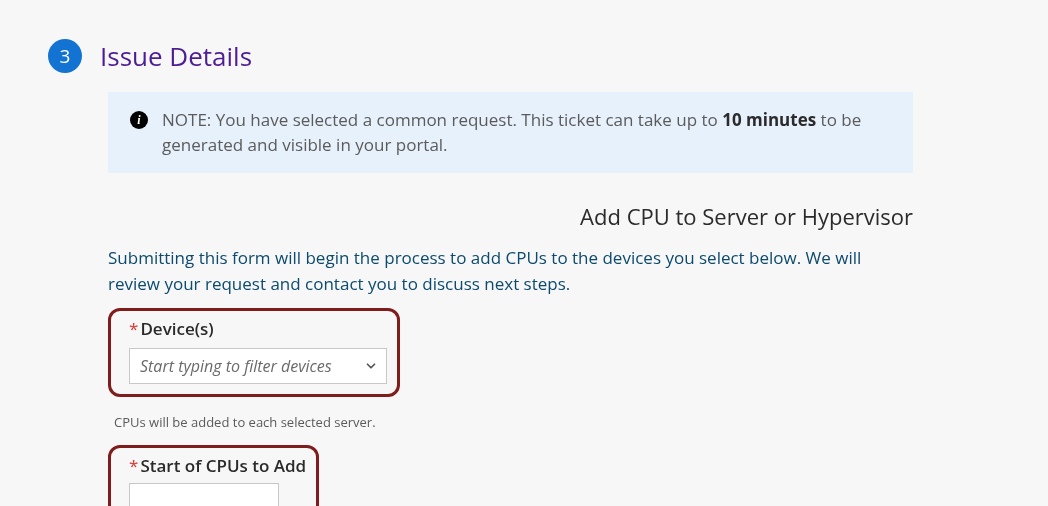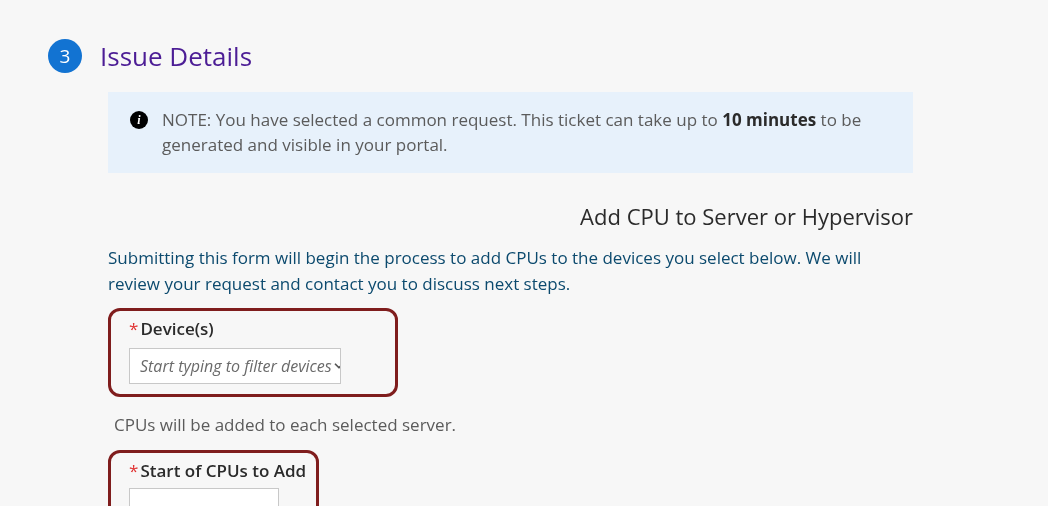--- a/index.html
+++ b/index.html
@@ -45,32 +45,32 @@
     border: 3px solid #7f1d1d;
     border-radius: 12px;
     padding: 6px 10px 10px 18px;
     margin-top: 12px;
     width: fit-content;
   }
   .field-label { font-size: 17px; color: #2b2b2b; font-weight: 600; }
   .req { color: #e03131; font-weight: 400; margin-right: 2px; }
   .combo {
     margin-top: 8px;
-    width: 212px; height: 36px;
+    width: 258px; height: 36px;
     border: 1px solid #c8c8c8;
     background: #fff;
     display: flex; align-items: center; justify-content: space-between;
     padding: 0 8px 0 10px;
     font-size: 16px; font-style: italic; color: #6a6a6a;
     overflow: hidden; white-space: nowrap;
     cursor: pointer;
   }
   .combo-chevron { font-style: normal; color: #555; flex: 0 0 auto; }
   .chev { width: 14px; height: 14px; display: block; }
-  .helper-text { font-size: 17px; color: #5b5b5b; margin-top: 16px; margin-left: 6px; }
+  .helper-text { font-size: 13px; color: #5b5b5b; margin-top: 16px; margin-left: 6px; }
   .num-input {
     margin-top: 6px;
     width: 150px; height: 34px;
     border: 1px solid #c8c8c8;
     background: #fff;
     font-size: 15px;
     padding: 4px 6px;
   }
 </style>
 </head>

